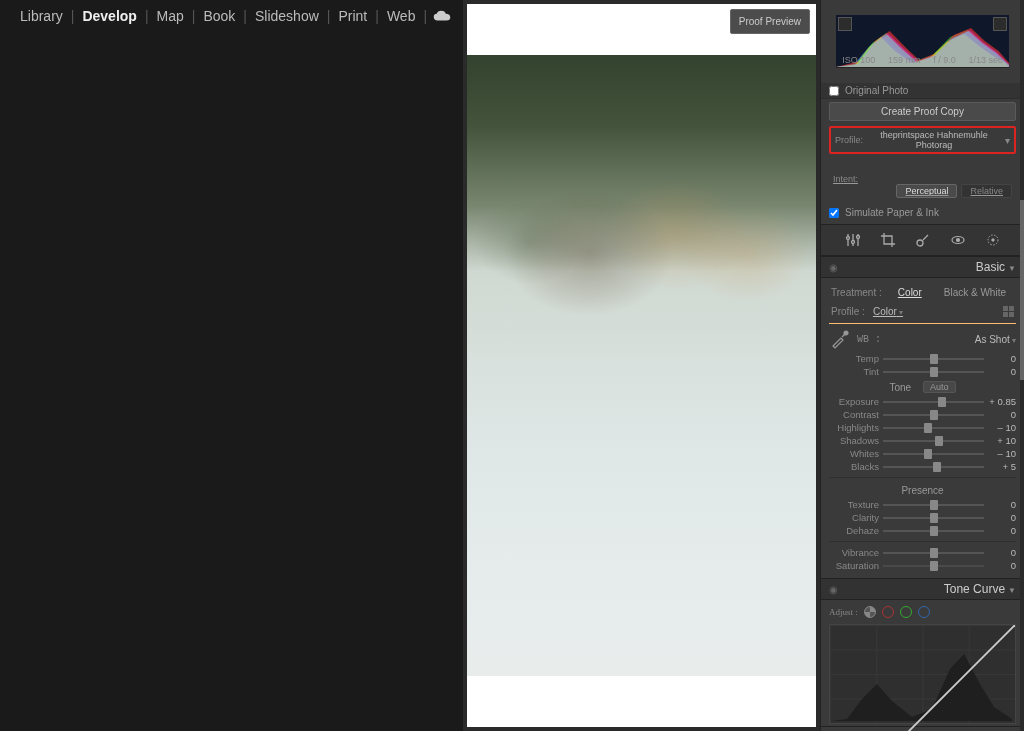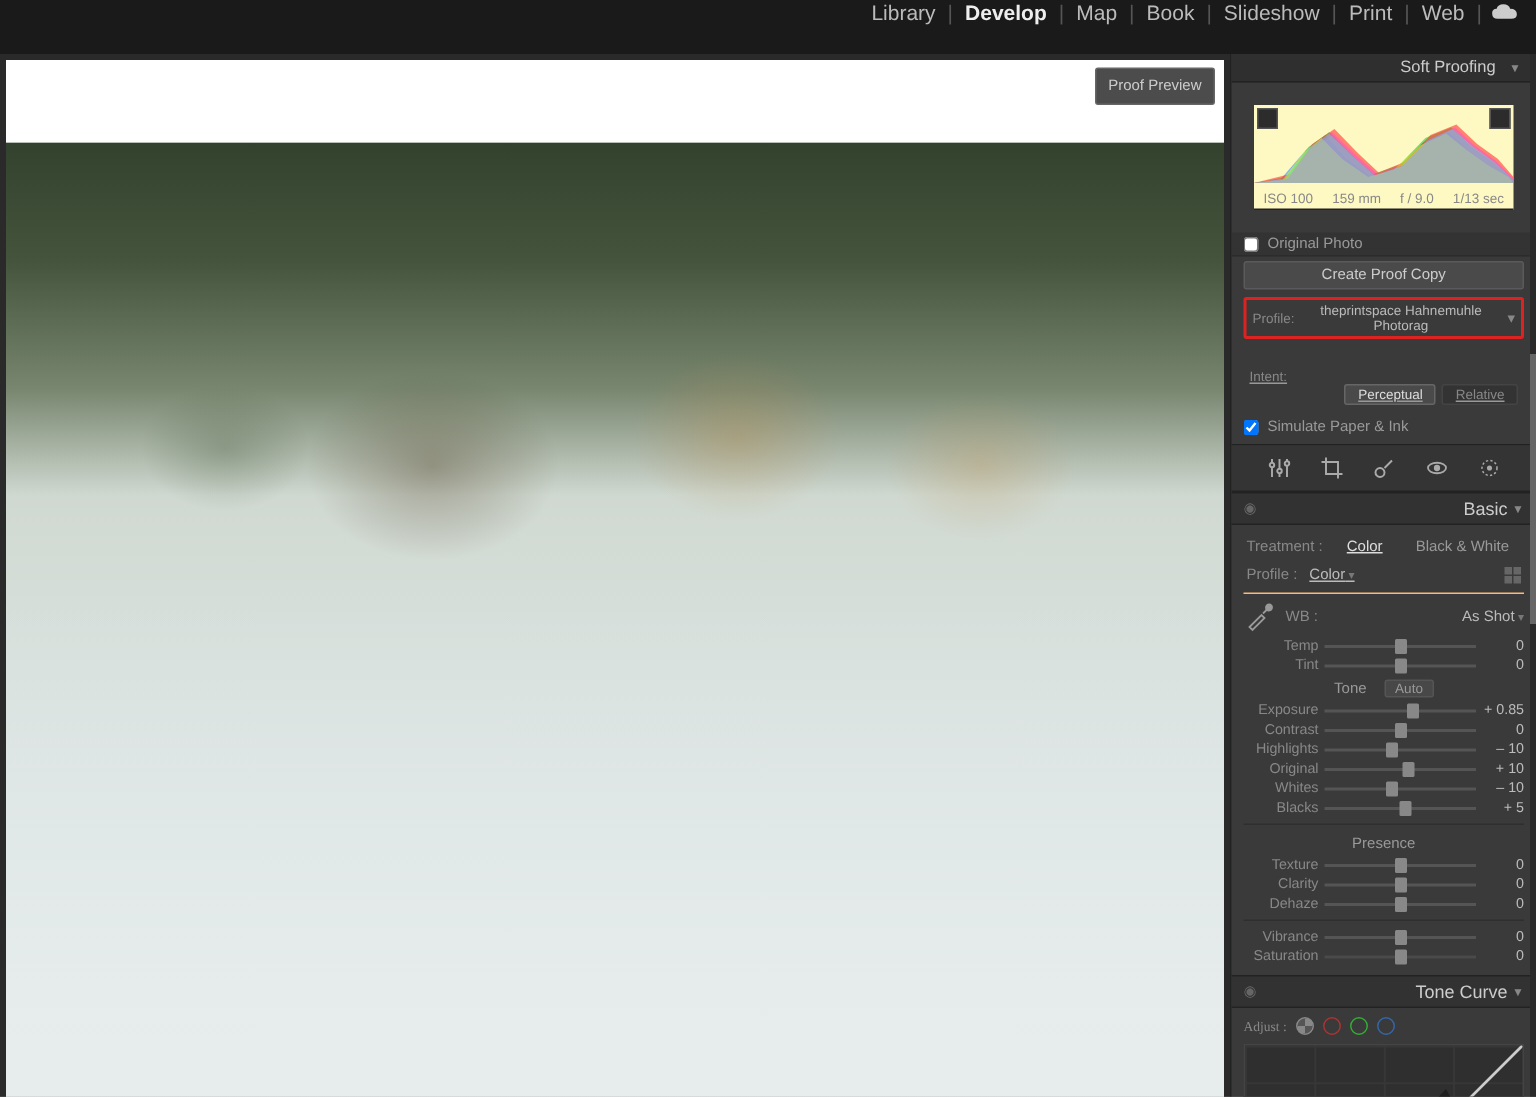--- a/index.html
+++ b/index.html
@@ -1,18 +1,18 @@
 <!DOCTYPE html>
 <html><head>
 <meta charset="utf-8">
 <style>
 * { margin: 0; padding: 0; box-sizing: border-box; font-family: "Segoe UI", Arial, sans-serif; }
 body { width: 1024px; height: 731px; background: #1a1a1a; overflow: hidden; color: #999; font-size: 10px; }
 
-.app { display: flex; flex-direction: column; height: 100%; gap: 20px; }
+.app { display: flex; flex-direction: row; height: 100%; }
 
 
 .topnav { height: 32px; background: #1a1a1a; display: flex; align-items: center; justify-content: flex-end; padding: 0 12px; gap: 0; font-size: 14px; color: #bbb; }
 .topnav .nav-item { padding: 0 8px; cursor: pointer; color: #bbb; }
 .topnav .nav-item.active { color: #eee; font-weight: 600; }
 .topnav .sep { color: #555; }
 .cloud-icon { width: 18px; height: 12px; margin-left: 6px; }
 
 .main { flex: 1; display: flex; background: #2a2a2a; }
 
@@ -32,21 +32,21 @@
 .photo .mist { position: absolute; left: 0; right: 0; bottom: 0; height: 55%; background: linear-gradient(180deg, transparent 0%, rgba(220,228,228,0.5) 20%, rgba(225,232,232,0.85) 45%, rgba(230,236,236,0.95) 70%, #e8edec 100%); }
 
 
 .panel { width: 204px; background: #3a3a3a; display: flex; flex-direction: column; font-size: 10px; color: #999; overflow-y: hidden; position: relative; border-left: 1px solid #222; }
 .panel-scroll { position:absolute; right:0; top:0; bottom:0; width:4px; background:#2a2a2a; }
 .panel-scroll-thumb { position:absolute; right:0; top:200px; width:4px; height:180px; background:#666; }
 
 .panel-header { background: #2f2f2f; padding: 3px 10px; text-align: right; color: #ccc; font-size: 11px; border-bottom: 1px solid #222; display:flex; justify-content:flex-end; align-items:center; gap:6px; }
 .tri-down::after { content: "▼"; font-size: 8px; color: #888; margin-left: 3px; }
 
-.histogram { height: 70px; background: #fef9c3; position: relative; margin: 15px; border-bottom: 1px solid #222; }
+.histogram { height: 70px; background: #0f172a; position: relative; margin: 15px; border-bottom: 1px solid #222; }
 .histo-svg { width: 100%; height: 52px; display: block; }
 .clip-l, .clip-r { position:absolute; top:2px; width:14px; height:14px; border:1px solid #555; background:#2c2c2c; }
 .clip-l { left:2px; }
 .clip-r { right:2px; }
 .histo-meta { position: absolute; bottom: 2px; left: 0; right: 0; display: flex; justify-content: space-around; font-size: 9px; color: #888; }
 
 .row-line { display: flex; align-items: center; padding: 2px 8px; gap: 6px; border-bottom: 1px solid #2c2c2c; }
 .row-line input[type=checkbox] { width:10px; height:10px; }
 .orig-row { background: #333; }
 
@@ -83,21 +83,21 @@
 .treat-opt.active { text-decoration: underline; color:#ddd; }
 
 .prof-row { display:flex; align-items:center; gap:8px; padding:3px 2px 6px; border-bottom:1px solid #fdba74; }
 .prof-row .lbl { color:#888; }
 .prof-row .val { color:#bbb; text-decoration:underline; }
 .tiny-grid { margin-left:auto; display:grid; grid-template-columns:repeat(2,5px); grid-template-rows:repeat(2,5px); gap:1px; }
 .tiny-grid span { background:#666; }
 
 .wb-row { display:flex; align-items:center; gap:8px; padding:4px 0 2px; }
 .wb-row .dropper { width:20px; height:22px; }
-.wb-row .lbl { color:#888; }
+.wb-row .lbl { color:#888;font-family:Liberation Mono, monospace; }
 .wb-row .val { margin-left:auto; color:#bbb; }
 .dd-small::after { content:" ▾"; color:#777; font-size:8px; }
 
 .slider-row { display:flex; align-items:center; gap:4px; padding: 1px 0; }
 .slider-row .lbl { width:50px; text-align:right; color:#888; font-size:9.5px; }
 .slider-row .track { flex:1; height:8px; position:relative; }
 .slider-row .bar { position:absolute; top:3px; left:0; right:0; height:2px; background:#555; }
 .slider-row .thumb { position:absolute; top:-1px; width:8px; height:10px; background:#888; border-radius:1px; transform:translateX(-50%); }
 .slider-row .val { width:28px; text-align:right; color:#bbb; font-size:9.5px; }
 
@@ -159,24 +159,20 @@
         <div class="photo">
           <div class="sky"></div>
           <div class="trees"></div>
           <div class="mist"></div>
         </div>
       </div>
     </div>
 
     <div class="panel">
 
-      <div class="panel-header">
-        <span>Soft Proofing</span>
-        <span class="tri-down"></span>
-      </div>
 
       <div class="histogram">
         <div class="clip-l"></div>
         <div class="clip-r"></div>
         <svg class="histo-svg" viewBox="0 0 200 52" preserveAspectRatio="none">
           <path d="M0 52 L20 50 L40 30 L55 20 L70 35 L90 48 L110 42 L130 25 L150 18 L165 30 L180 40 L195 48 L200 52 Z" fill="#38f" opacity="0.6"></path>
           <path d="M0 52 L25 48 L42 28 L58 18 L75 33 L92 46 L112 40 L132 22 L152 15 L168 28 L184 38 L200 50 L200 52 Z" fill="#3c3" opacity="0.6"></path>
           <path d="M0 52 L28 46 L45 26 L62 16 L80 32 L96 45 L116 38 L136 20 L156 13 L172 26 L188 36 L200 48 L200 52 Z" fill="#f33" opacity="0.6"></path>
           <path d="M0 52 L25 49 L43 30 L60 20 L77 34 L94 47 L114 41 L134 24 L154 16 L170 28 L186 38 L200 50 L200 52 Z" fill="#aaa" opacity="0.35"></path>
           <path d="M0 52 L22 50 L38 32 L52 22 L68 36 L88 48 L108 43 L128 27 L148 19 L164 30 L180 40 L196 48 L200 52 Z" fill="#ff0" opacity="0.45"></path>
@@ -342,21 +338,21 @@
           </div>
         <div class="slider-row">
             <span class="lbl">Highlights</span>
             <div class="track">
               <div class="bar"></div>
               <div class="thumb" style="left:45%"></div>
             </div>
             <span class="val">– 10</span>
           </div>
         <div class="slider-row">
-            <span class="lbl">Original</span>
+            <span class="lbl">Shadows</span>
             <div class="track">
               <div class="bar"></div>
               <div class="thumb" style="left:55%"></div>
             </div>
             <span class="val">+ 10</span>
           </div>
         <div class="slider-row">
             <span class="lbl">Whites</span>
             <div class="track">
               <div class="bar"></div>

